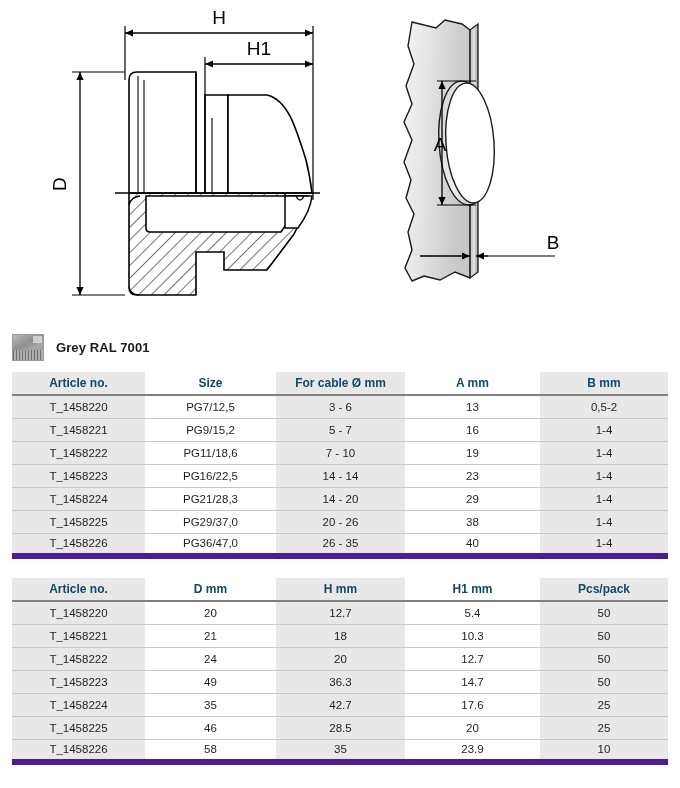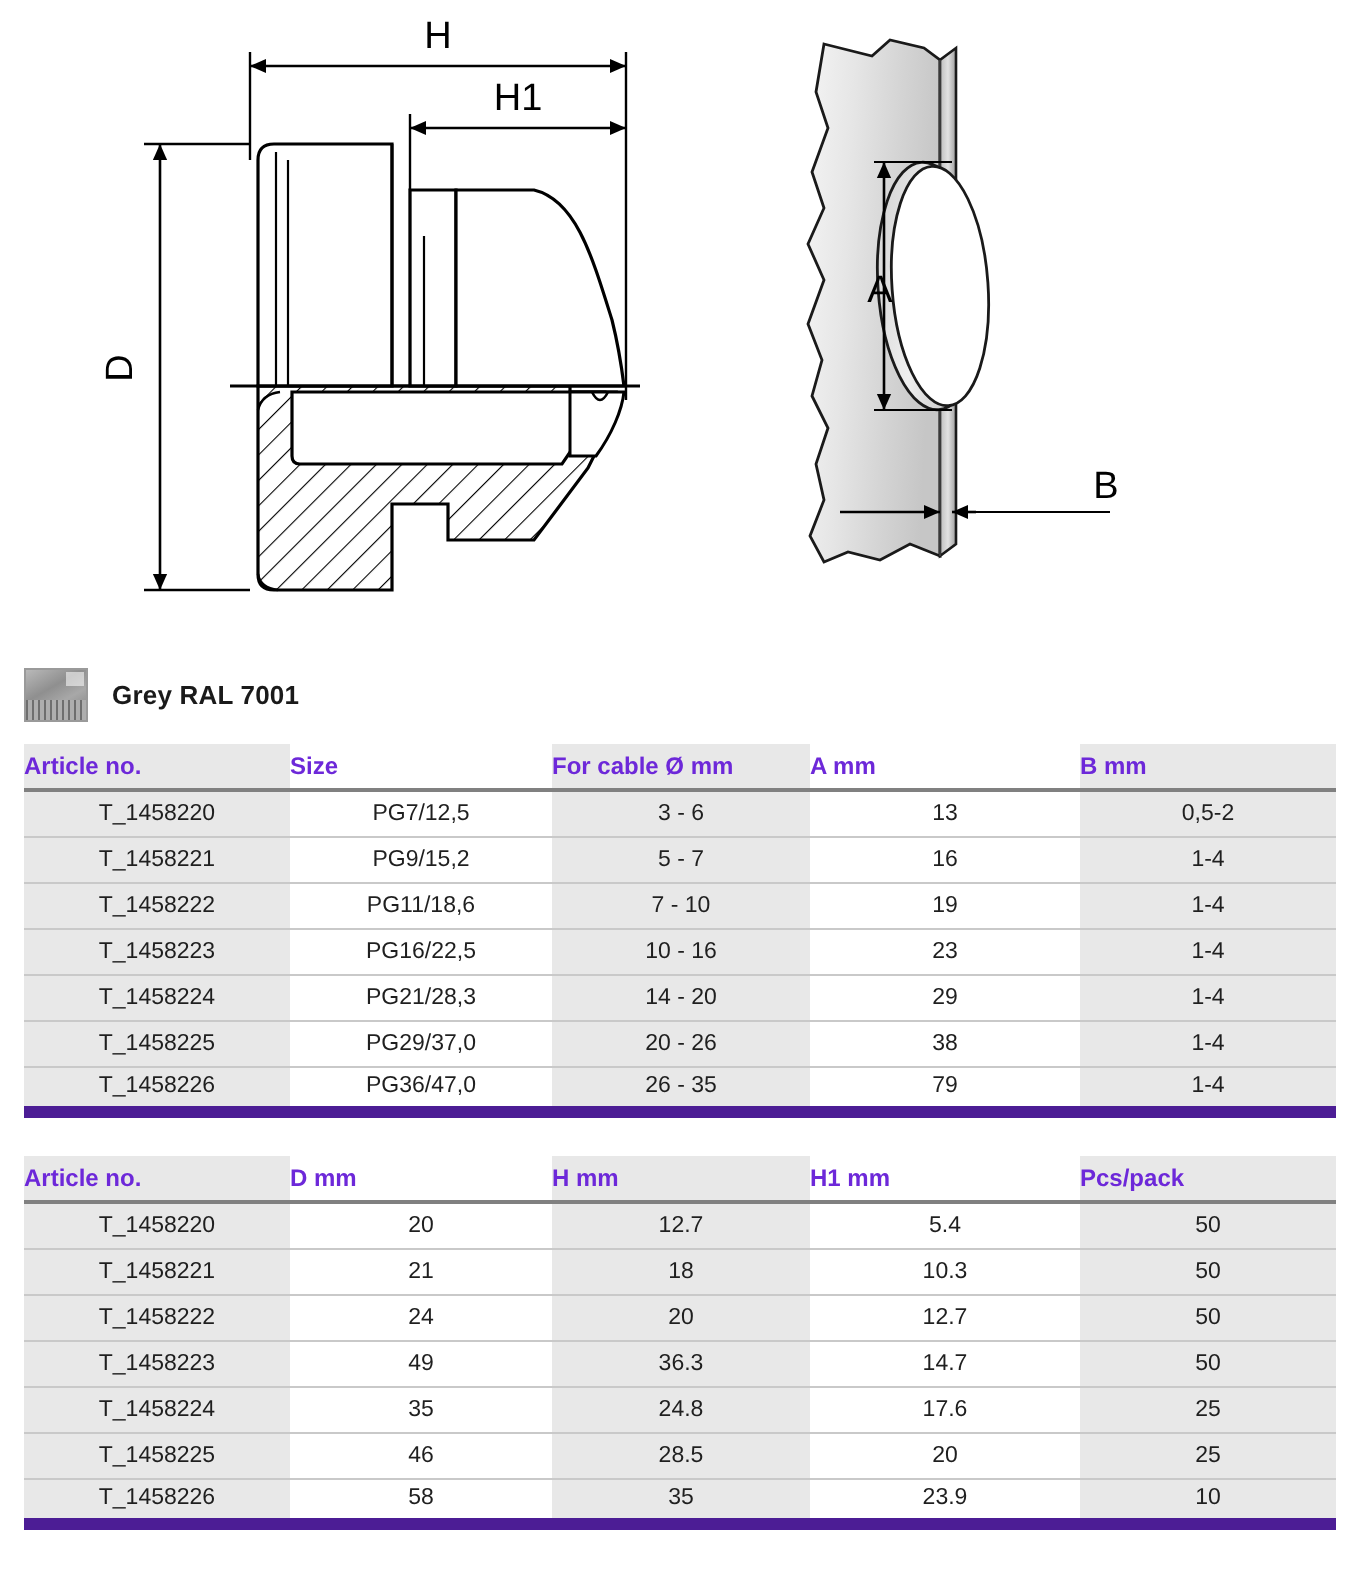--- a/index.html
+++ b/index.html
@@ -68,22 +68,22 @@
     border-collapse: collapse;
     table-layout: fixed;
     font-size: 11.5px;
   }
   #table-1 { top: 372px; }
   #table-2 { top: 578px; }
 
   .spec-table th {
     font-size: 12px;
     font-weight: bold;
-    color: #6d28d9;
-    text-align: left;
+    color: #0c4a6e;
+    text-align: center;
     height: 23px;
     padding: 0;
     border: none;
     border-bottom: 2px solid #808080;
     white-space: nowrap;
   }
   .spec-table td {
     height: 23px;
     padding: 0;
     text-align: center;
@@ -267,21 +267,21 @@
         <tr>
           <td class="shade">T_1458222</td>
           <td class="plain">PG11/18,6</td>
           <td class="shade">7 - 10</td>
           <td class="plain">19</td>
           <td class="shade">1-4</td>
         </tr>
         <tr>
           <td class="shade">T_1458223</td>
           <td class="plain">PG16/22,5</td>
-          <td class="shade">10 - 16</td>
+          <td class="shade">14 - 14</td>
           <td class="plain">23</td>
           <td class="shade">1-4</td>
         </tr>
         <tr>
           <td class="shade">T_1458224</td>
           <td class="plain">PG21/28,3</td>
           <td class="shade">14 - 20</td>
           <td class="plain">29</td>
           <td class="shade">1-4</td>
         </tr>
@@ -289,21 +289,21 @@
           <td class="shade">T_1458225</td>
           <td class="plain">PG29/37,0</td>
           <td class="shade">20 - 26</td>
           <td class="plain">38</td>
           <td class="shade">1-4</td>
         </tr>
         <tr>
           <td class="shade">T_1458226</td>
           <td class="plain">PG36/47,0</td>
           <td class="shade">26 - 35</td>
-          <td class="plain">79</td>
+          <td class="plain">40</td>
           <td class="shade">1-4</td>
         </tr>
       </tbody>
 </table>
 
 <table class="spec-table" id="table-2">
   <colgroup>
     <col style="width:133px">
         <col style="width:131px">
         <col style="width:129px">
@@ -344,21 +344,21 @@
         <tr>
           <td class="shade">T_1458223</td>
           <td class="plain">49</td>
           <td class="shade">36.3</td>
           <td class="plain">14.7</td>
           <td class="shade">50</td>
         </tr>
         <tr>
           <td class="shade">T_1458224</td>
           <td class="plain">35</td>
-          <td class="shade">24.8</td>
+          <td class="shade">42.7</td>
           <td class="plain">17.6</td>
           <td class="shade">25</td>
         </tr>
         <tr>
           <td class="shade">T_1458225</td>
           <td class="plain">46</td>
           <td class="shade">28.5</td>
           <td class="plain">20</td>
           <td class="shade">25</td>
         </tr>

